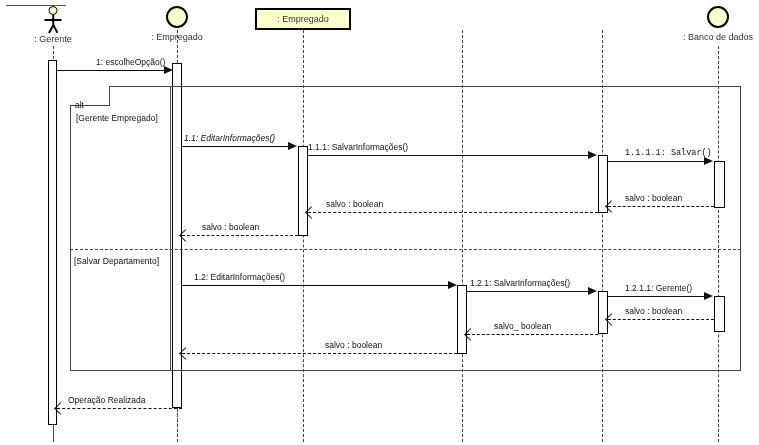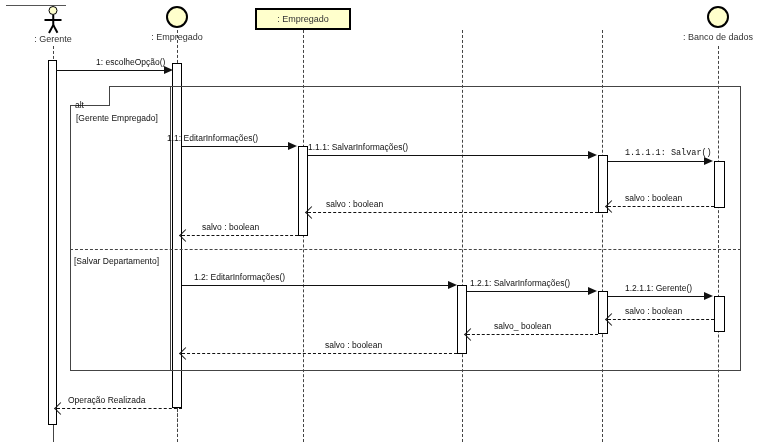--- a/index.html
+++ b/index.html
@@ -104,21 +104,21 @@
   </div>
   <div class="guard" style="left:76px;top:113px;">[Gerente Empregado]</div>
   <div class="frag-sep" style="left:70px;top:249px;width:671px;"></div>
   <div class="guard" style="left:74px;top:256px;">[Salvar Departamento]</div>
   <div class="frag-vline" style="left:170px;top:86px;height:285px;"></div>
 
   <div class="msg-lbl" style="left:71px;top:58px;margin-left:25px;">1: escolheOpção()</div>
   <div class="mline" style="left:56px;top:70px;width:110px;"></div>
   <div class="ahead solid-r" style="left:164px;top:65.5px;"></div>
 
-  <div class="msg-lbl" style="left:167px;top:134px;">1.1: EditarInformações()</div>
+  <div class="msg-lbl" style="left:184px;top:134px;font-style:italic;">1.1: EditarInformações()</div>
   <div class="mline" style="left:182px;top:146px;width:108px;"></div>
   <div class="ahead solid-r" style="left:288px;top:141.5px;"></div>
 
   <div class="msg-lbl" style="left:308px;top:143px;">1.1.1: SalvarInformações()</div>
   <div class="mline" style="left:308px;top:155px;width:282px;"></div>
   <div class="ahead solid-r" style="left:588px;top:150.5px;"></div>
 
   <div class="msg-lbl" style="left:625px;top:149px;font-family:Liberation Mono, monospace;">1.1.1.1: Salvar()</div>
   <div class="mline" style="left:608px;top:161px;width:98px;"></div>
   <div class="ahead solid-r" style="left:704px;top:156.5px;"></div>

